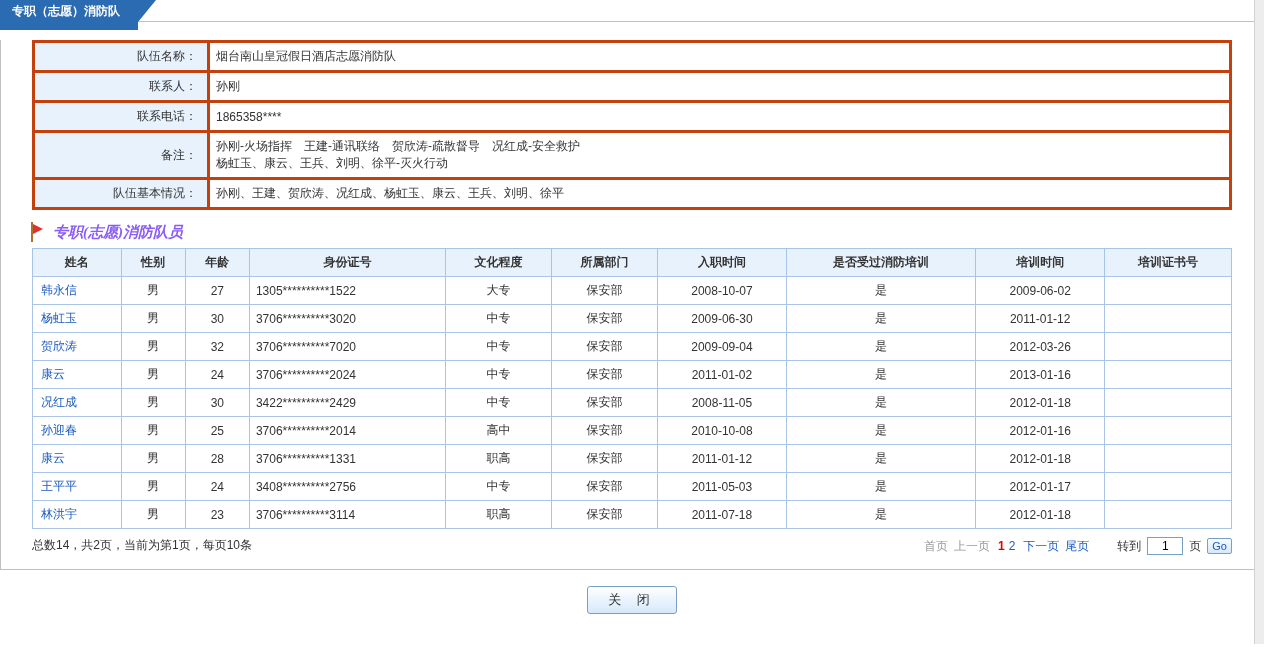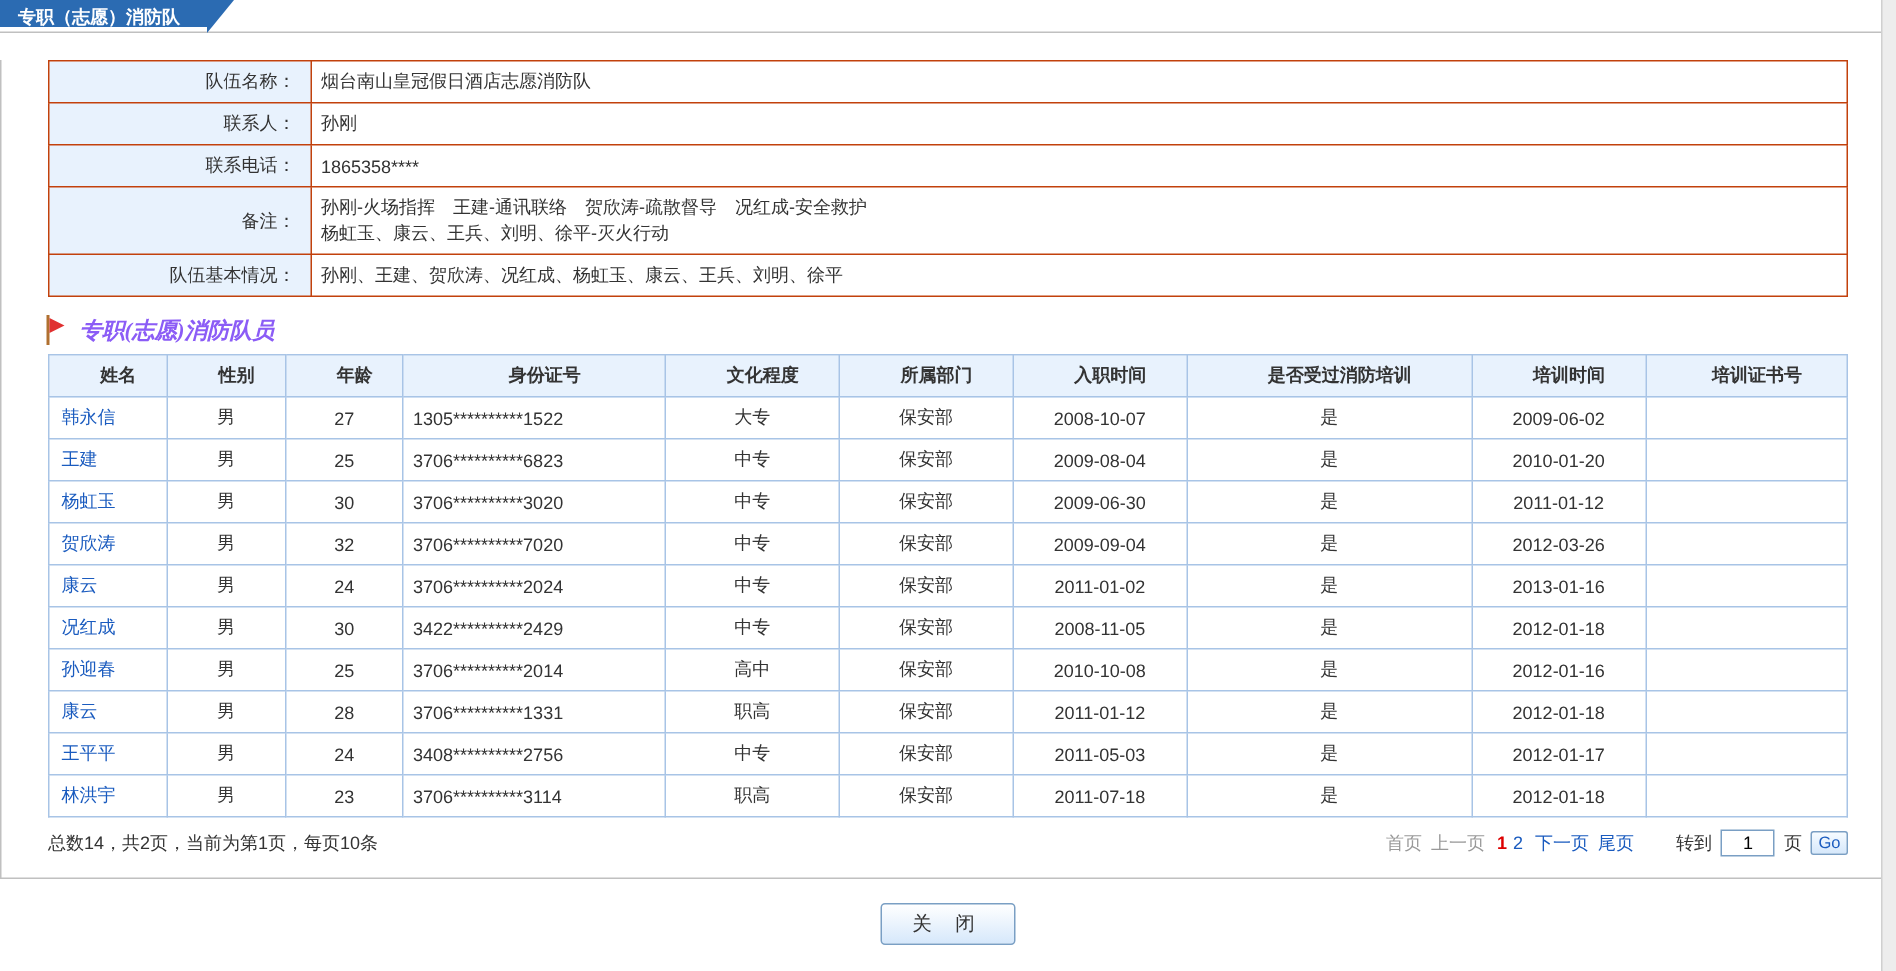--- a/index.html
+++ b/index.html
@@ -16,37 +16,37 @@
     }
     .tab { 
       display: inline-block; 
       background: #2b6bb2; 
       color: #fff; 
       padding: 4px 18px 4px 12px; 
       font-weight: bold; 
       font-size: 12px;
       border-top-left-radius: 0;
       position: relative;
-      height: 18px;
+      height: 30px;
       line-height: 14px;
     }
     .tab::after {
       content: "";
       position: absolute;
       right: -18px;
       top: 0;
       border-left: 18px solid #2b6bb2;
       border-bottom: 22px solid transparent;
       width: 0; height: 0;
     }
     
     .content-area { border: 1px solid #c0c0c0; border-top: none; padding: 0; }
     
     .info-table { width: 1200px; margin: 18px auto 10px auto; border-collapse: collapse; }
-    .info-table td { border: 1px solid #c2410c; padding: 5px 8px; font-size: 12px; }
+    .info-table td { border: 3px solid #c2410c; padding: 5px 8px; font-size: 12px; }
     .info-table .label-cell { 
       width: 175px; 
       text-align: right; 
       background: #e8f2fd; 
       color: #333;
       padding-right: 10px;
     }
     .info-table .value-cell { background: #fff; padding-left: 6px; }
     
     .section-title { 
@@ -59,27 +59,27 @@
       font-family: "KaiTi","STKaiti",serif;
       color: #8b5cf6;
       gap: 8px;
     }
     .flag-icon { width: 14px; height: 20px; position: relative; }
     .flag-icon::before { content:""; position:absolute; left:0; top:0; width:2px; height:20px; background:#b07030; }
     .flag-icon::after { content:""; position:absolute; left:2px; top:0; width:0; height:0; border-left:10px solid #e03030; border-top:5px solid transparent; border-bottom:5px solid transparent; transform: translateY(2px); }
     
     .data-table { width: 1200px; margin: 0 auto; border-collapse: collapse; }
     .data-table th, .data-table td { border: 1px solid #a8c4e6; padding: 5px 6px; font-size: 12px; text-align: center; }
-    .data-table th { background: #e8f2fd; font-weight: bold; color: #333; padding-left: 20px; }
+    .data-table th { background: #e8f2fd; font-weight: bold; color: #333; }
     .data-table td.name-cell { text-align: left; padding-left: 8px; color: #1a5bbf; }
     .data-table td.name-cell a { color: #1a5bbf; text-decoration: none; }
     .data-table td.id-cell { text-align: left; padding-left: 6px; font-family: Liberation Sans, sans-serif; }
     .data-table td.date-cell { font-family: Arial, monospace; }
     
-    .pager-row { width: 1200px; margin: 8px auto 14px auto; display: flex; justify-content: space-between; align-items: center; font-size: 12px; }
+    .pager-row { width: 1200px; margin: 8px auto 14px auto; display: flex; justify-content: space-between; align-items: flex-start; font-size: 12px; }
     .pager-summary { color: #333; }
     .pager-controls { display: flex; align-items: center; gap: 6px; }
     .pager-controls .disabled { color: #999; }
     .pager-controls .active-page { color: #d00; font-weight: bold; }
     .pager-controls .link { color: #1a5bbf; cursor: pointer; }
     .jump-input { width: 36px; height: 18px; border: 1px solid #7a9fc4; text-align: center; font-size: 12px; }
     .go-btn { 
       display: inline-block; 
       border: 1px solid #7a9fc4; 
       background: linear-gradient(#f6fbff,#d6e8fb);
@@ -166,32 +166,20 @@
           <tr>
             <td class="name-cell"><a>韩永信</a></td>
             <td>男</td>
             <td>27</td>
             <td class="id-cell">1305**********1522</td>
             <td>大专</td>
             <td>保安部</td>
             <td class="date-cell">2008-10-07</td>
             <td>是</td>
             <td class="date-cell">2009-06-02</td>
-            <td></td>
-          </tr>
-          <tr>
-            <td class="name-cell"><a>王建</a></td>
-            <td>男</td>
-            <td>25</td>
-            <td class="id-cell">3706**********6823</td>
-            <td>中专</td>
-            <td>保安部</td>
-            <td class="date-cell">2009-08-04</td>
-            <td>是</td>
-            <td class="date-cell">2010-01-20</td>
             <td></td>
           </tr>
           <tr>
             <td class="name-cell"><a>杨虹玉</a></td>
             <td>男</td>
             <td>30</td>
             <td class="id-cell">3706**********3020</td>
             <td>中专</td>
             <td>保安部</td>
             <td class="date-cell">2009-06-30</td>

